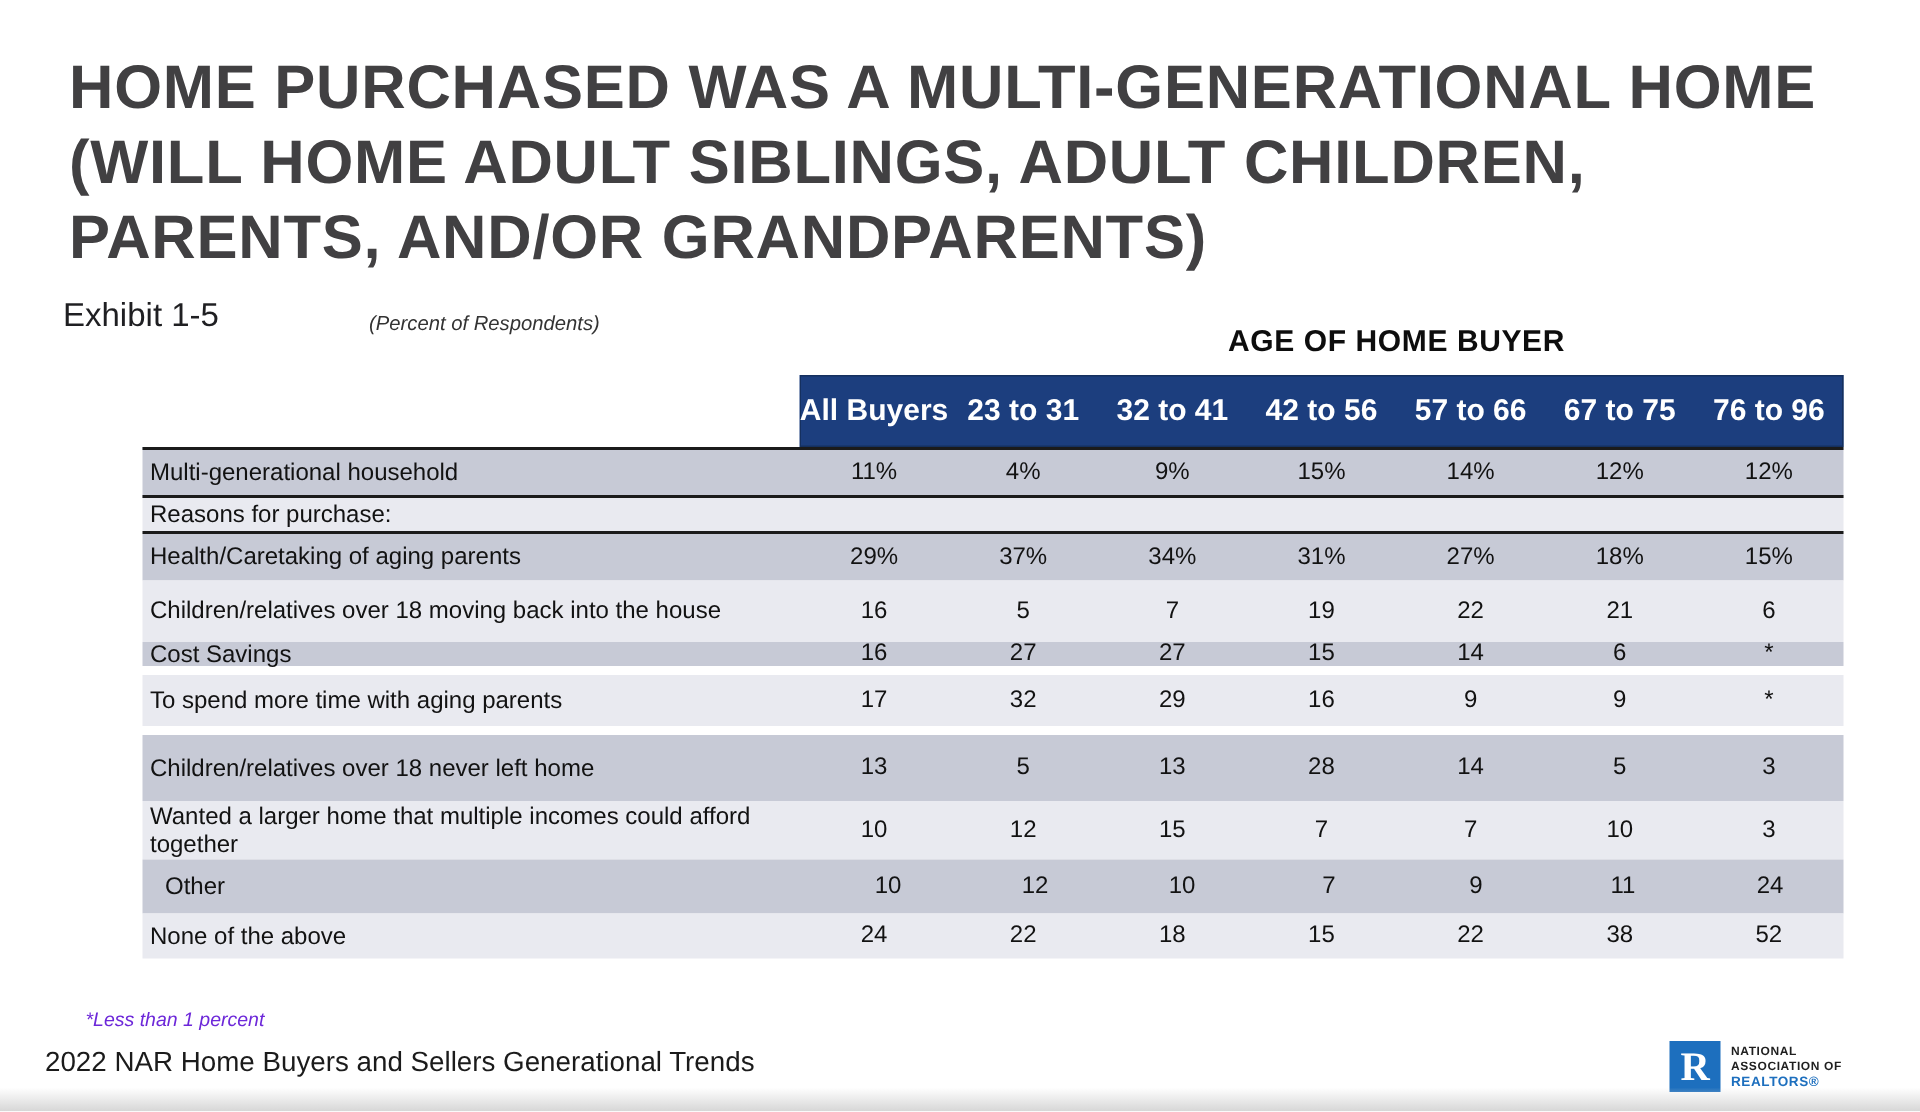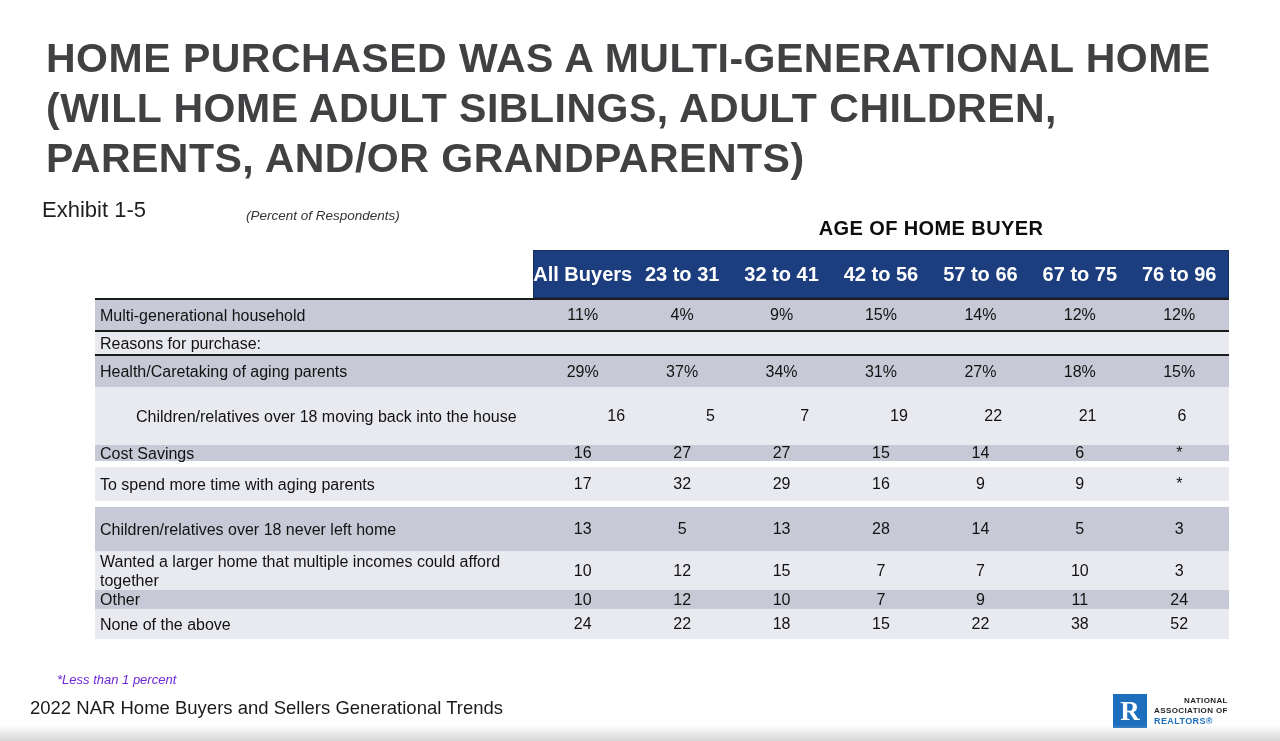--- a/index.html
+++ b/index.html
@@ -58,21 +58,21 @@
     position:absolute; left:30px; top:697px;
     font-size:18.5px; color:#1b1b1b;
   }
   .logo { position:absolute; left:1113px; top:694px; display:flex; align-items:center; gap:7px; }
   .logo-r {
     width:34px; height:34px; background:var(--logo-blue);
     display:flex; align-items:center; justify-content:center;
     color:#ffffff; font-family:"Liberation Serif", serif; font-weight:700; font-size:27px;
   }
   .logo-text { display:flex; flex-direction:column; justify-content:center; }
-  .lt-dark { font-size:8px; font-weight:700; color:#1f1f1f; letter-spacing:0.4px; line-height:10px;text-align:right; }
+  .lt-dark { font-size:8px; font-weight:700; color:#1f1f1f; letter-spacing:0.4px; line-height:10px; }
   .lt-blue { font-size:9px; font-weight:700; color:var(--logo-blue); letter-spacing:0.4px; line-height:11px; }
   .bottom-fade {
     position:absolute; left:0; bottom:0; width:100%; height:16px;
     background:linear-gradient(to bottom, rgba(214,214,214,0), #d6d6d6);
   }
 </style>
 </head>
 <body>
 
 <div class="slide" style="--header-navy: #1c3e7e; --row-gray: #c7cad6; --row-light: #e9eaf0; --title-gray: #414042; --logo-blue: #1d6fbe;">
@@ -114,21 +114,21 @@
       <div class="trow gray" style="height: 31px;">
         <div class="lcell">Health/Caretaking of aging parents</div>
         <div class="vcell">29%</div>
         <div class="vcell">37%</div>
         <div class="vcell">34%</div>
         <div class="vcell">31%</div>
         <div class="vcell">27%</div>
         <div class="vcell">18%</div>
         <div class="vcell">15%</div>
       </div>
-      <div class="trow light" style="height: 58px; padding-left: 36px;">
+      <div class="trow light" style="height: 41px;">
         <div class="lcell">Children/relatives over 18 moving back into the house</div>
         <div class="vcell">16</div>
         <div class="vcell">5</div>
         <div class="vcell">7</div>
         <div class="vcell">19</div>
         <div class="vcell">22</div>
         <div class="vcell">21</div>
         <div class="vcell">6</div>
       </div>
       <div class="trow gray" style="height: 16px; align-items: center;">
@@ -166,21 +166,21 @@
       <div class="trow light" style="height: 39px;">
         <div class="lcell">Wanted a larger home that multiple incomes could afford together</div>
         <div class="vcell">10</div>
         <div class="vcell">12</div>
         <div class="vcell">15</div>
         <div class="vcell">7</div>
         <div class="vcell">7</div>
         <div class="vcell">10</div>
         <div class="vcell">3</div>
       </div>
-      <div class="trow gray" style="height: 19px;">
+      <div class="trow gray" style="height: 36px; padding-left: 10px;">
         <div class="lcell">Other</div>
         <div class="vcell">10</div>
         <div class="vcell">12</div>
         <div class="vcell">10</div>
         <div class="vcell">7</div>
         <div class="vcell">9</div>
         <div class="vcell">11</div>
         <div class="vcell">24</div>
       </div>
       <div class="trow light" style="height: 30px;">

